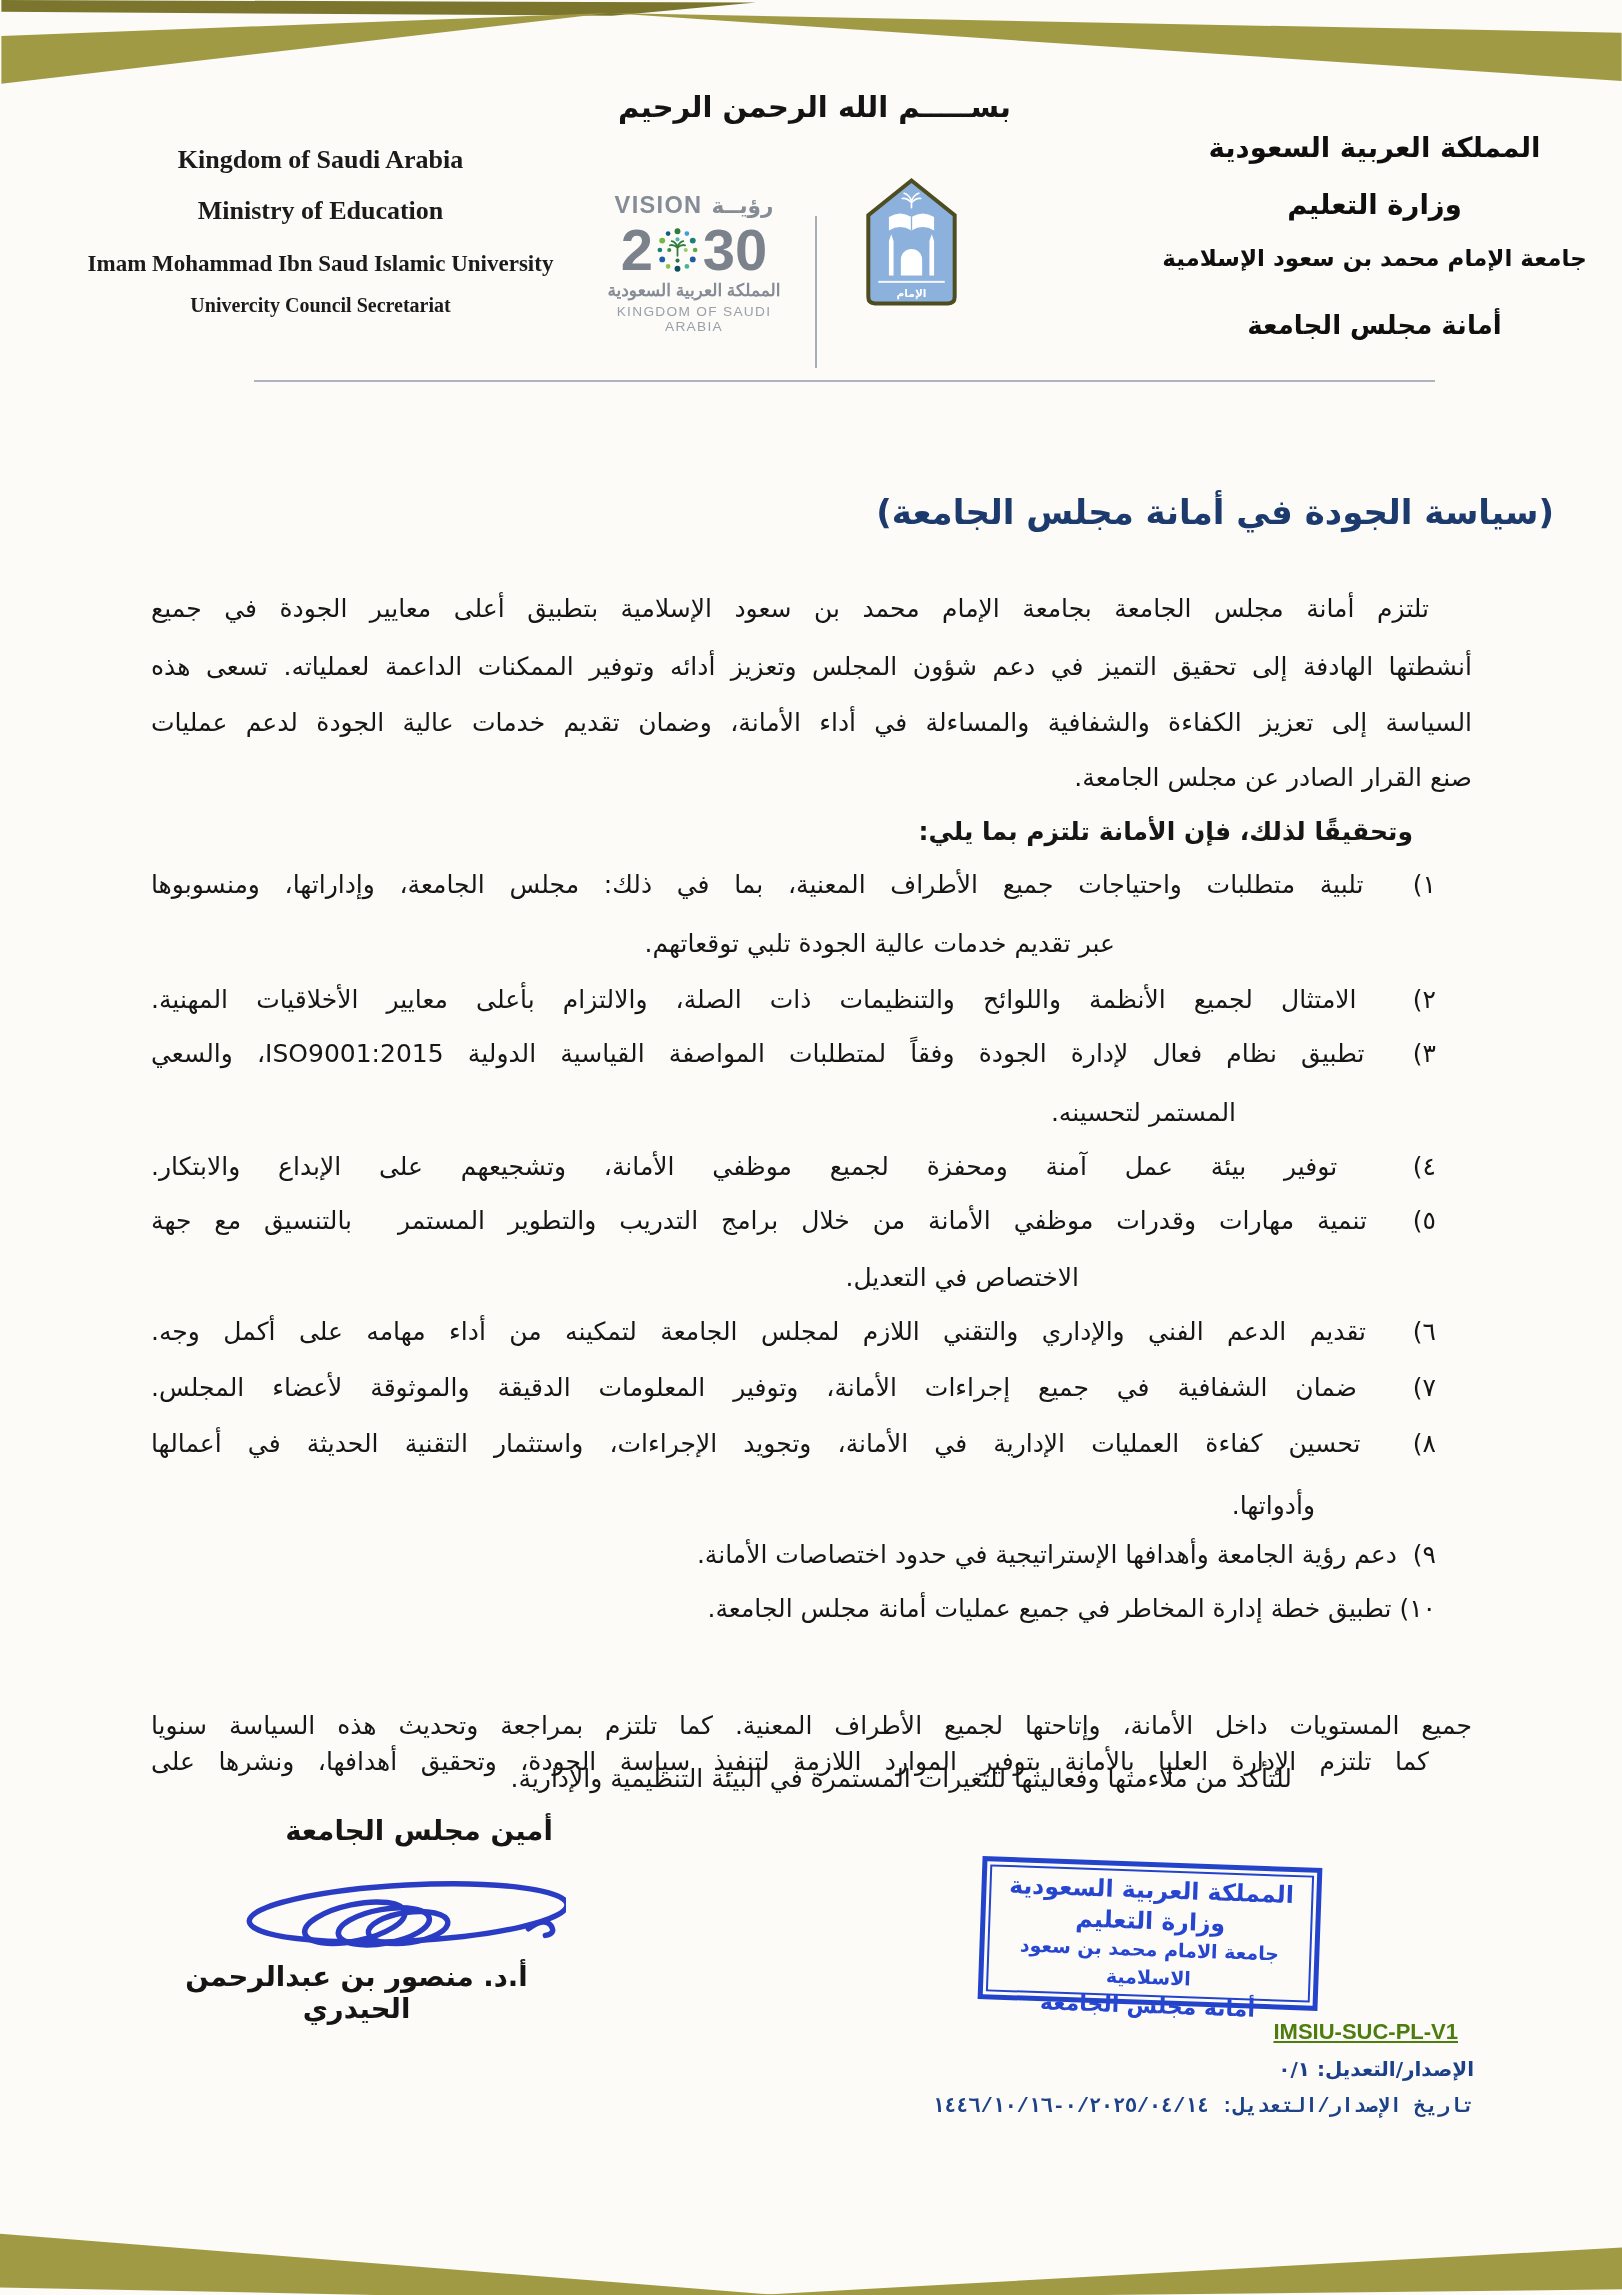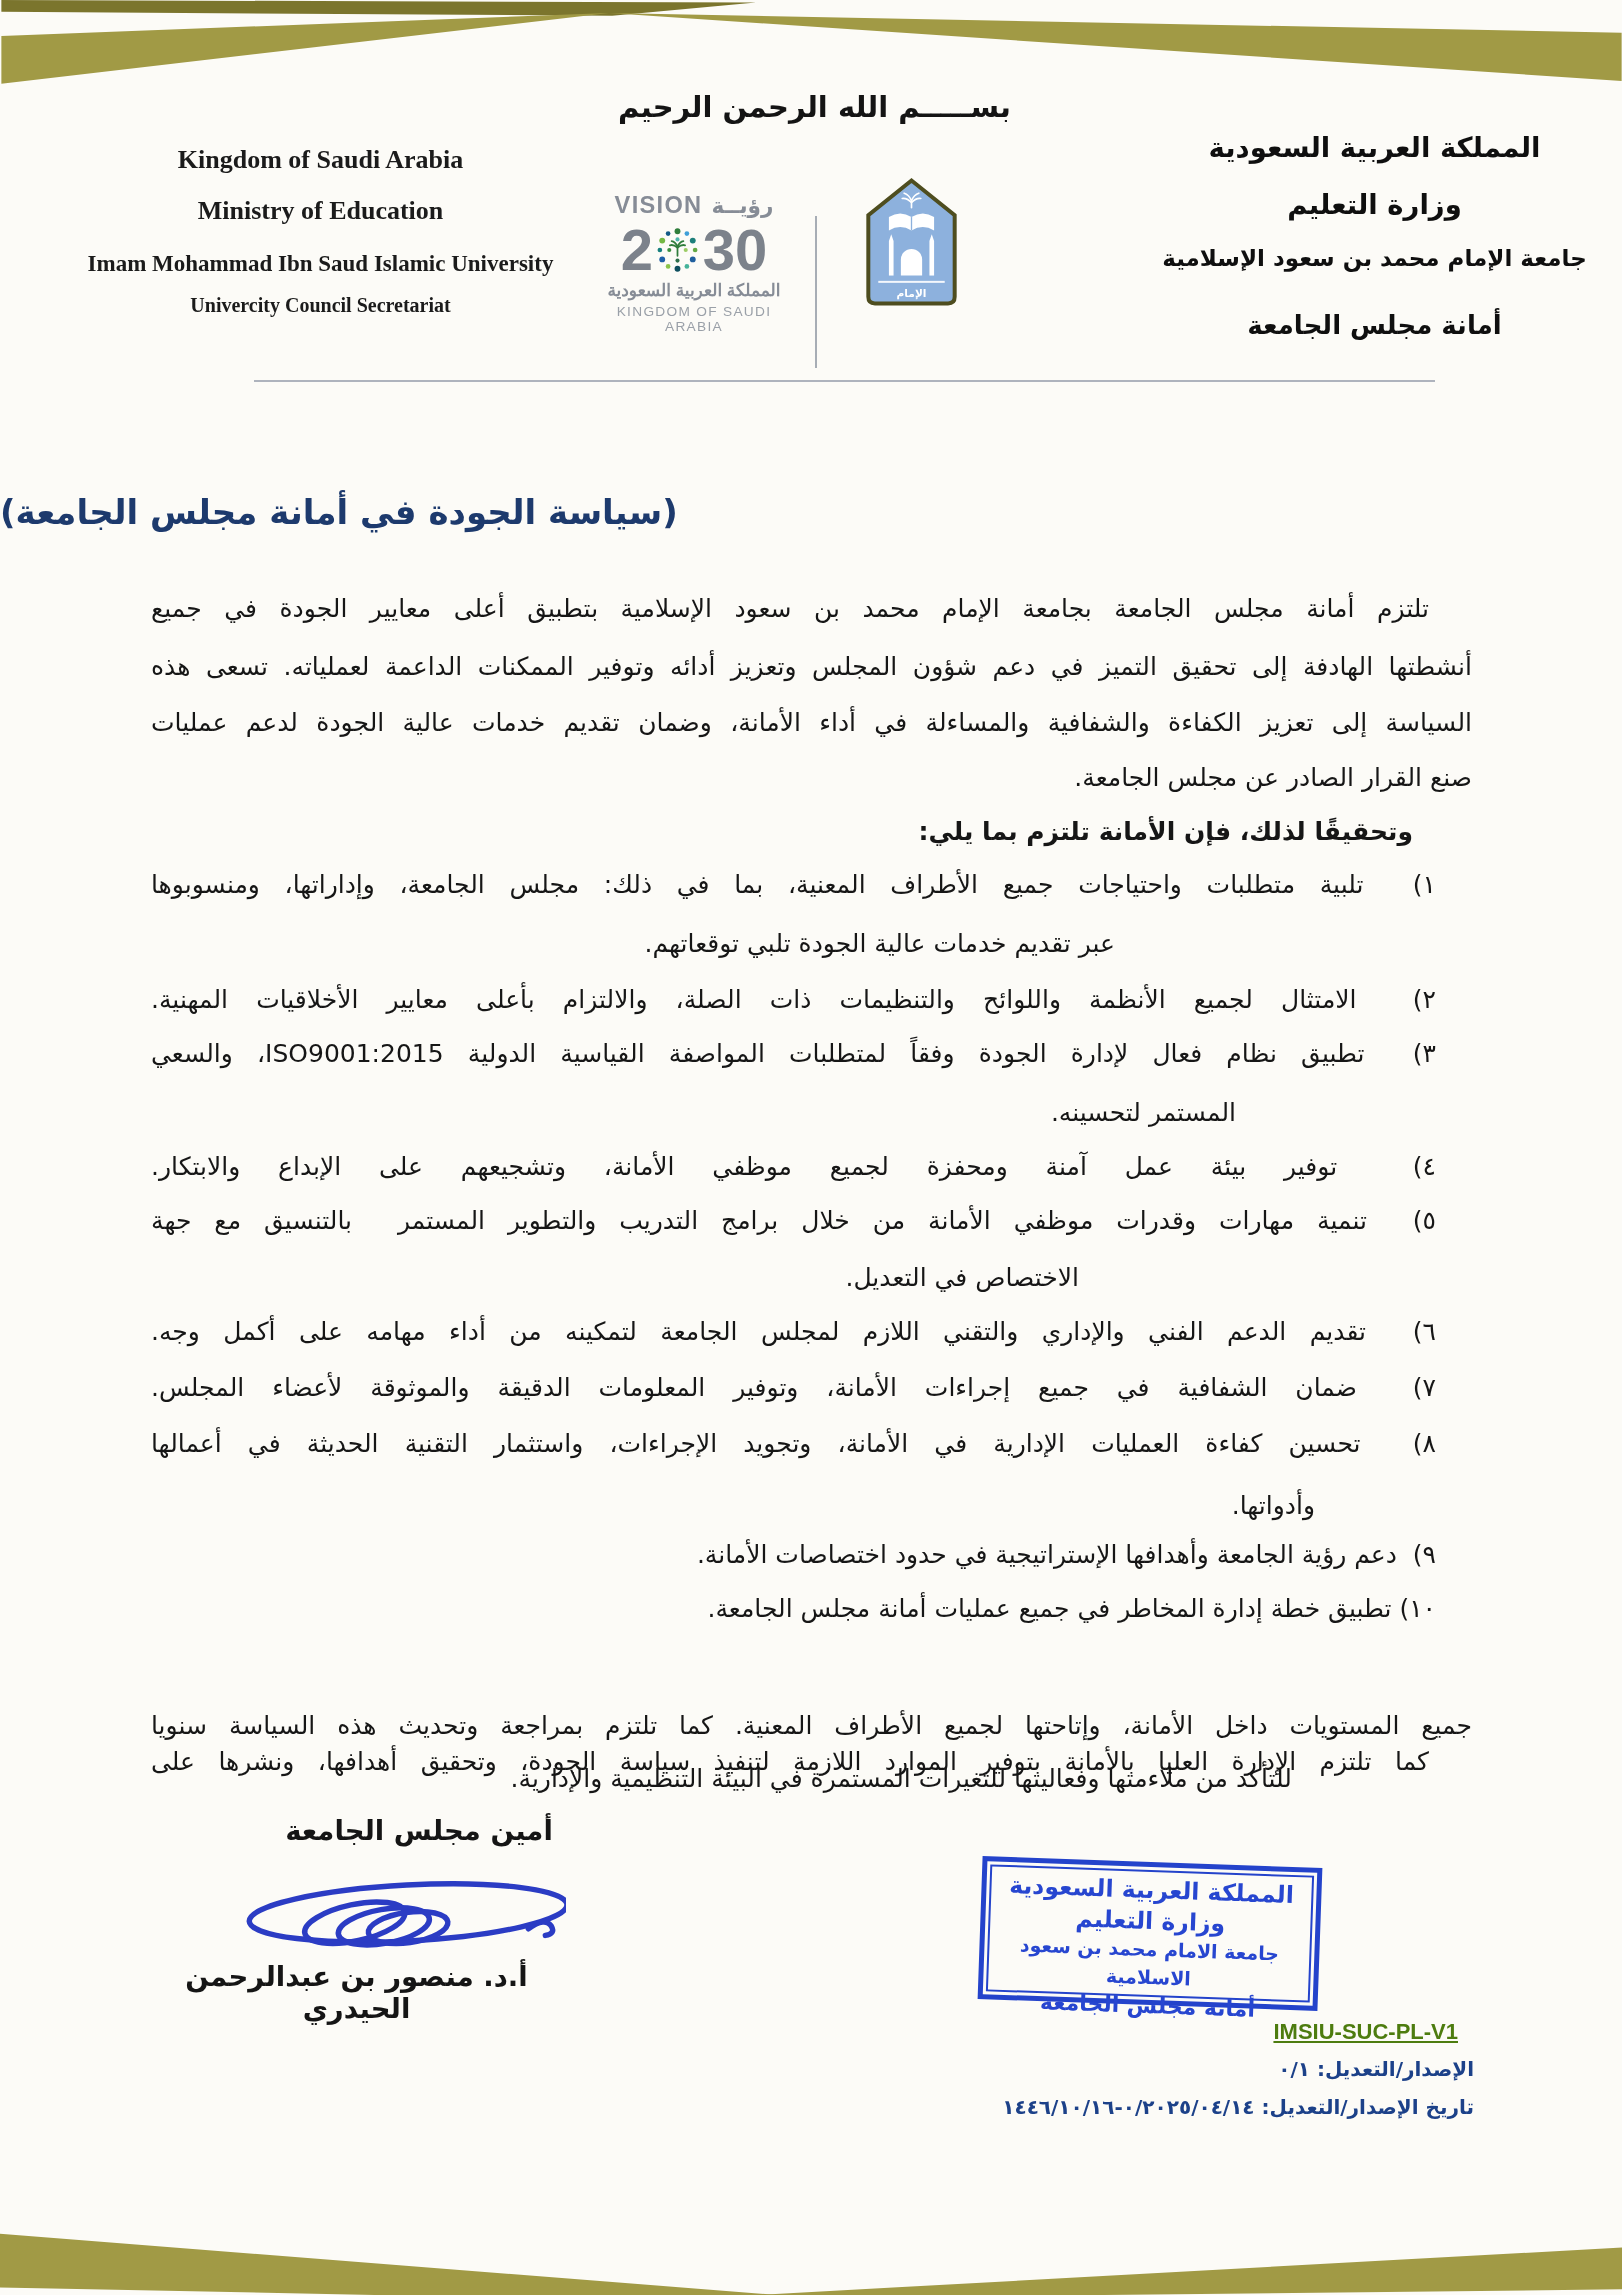--- a/index.html
+++ b/index.html
@@ -40,21 +40,21 @@
           direction:rtl;font-weight:bold;}
   .cal-line{position:absolute;left:0;width:100%;}
   .ar-1{top:131px;font-size:27.5px;}
   .ar-2{top:188px;font-size:27.5px;}
   .ar-3{top:245px;font-size:23px;}
   .ar-4{top:310px;font-size:26px;}
 
   .separator{position:absolute;left:254px;top:380px;width:1181px;height:2px;background:#aeb3bd;}
 
   
-  .doc-title{position:absolute;left:0;top:492px;width:1554px;text-align:left;direction:rtl;
+  .doc-title{position:absolute;left:0;top:492px;width:1554px;text-align:right;direction:rtl;
              font-size:34px;font-weight:bold;color:#1d3a6d;}
 
   
   .body-wrap{position:absolute;left:151px;right:151px;top:0;height:2295px;}
   .b-line{position:absolute;left:0;right:0;direction:rtl;text-align:right;white-space:nowrap;
           font-size:25px;line-height:41px;color:#161616;}
   .b-line.bold{font-weight:bold;}
   .b-line.stretch{text-align-last:justify;}
 
   
@@ -74,21 +74,21 @@
   .st-line:nth-child(3){font-size:19px;line-height:27.5px;}
   .st-line:nth-child(4){font-size:22px;line-height:30px;}
 
   
   .footer{position:absolute;right:149px;top:2019px;width:471px;}
   .f-code{position:absolute;right:16px;top:0;direction:ltr;white-space:nowrap;text-align:right;
           font-family:"Liberation Sans",sans-serif;font-weight:bold;font-size:22px;color:#4d7c0f;text-decoration:underline;}
   .f-line{position:absolute;right:0;direction:rtl;white-space:nowrap;font-size:20px;line-height:26px;
           font-weight:bold;color:#1c4189;text-align:right;}
   .f-version{top:37px;}
-  .f-date{top:75px;}
+  .f-date{top:75px;font-family:Liberation Mono, monospace;}
   .ltr{direction:ltr;unicode-bidi:isolate;}
 </style>
 </head>
 <body>
 
 <div id="page">
 
   <svg class="abs" style="left:0;top:0;" width="1623" height="98" viewBox="0 0 2480 150">
     <polygon points="0,0 1155,4 935,24 0,18" fill="#7b752d"></polygon>
     <polygon points="0,55 930,20 0,128" fill="#a19a45"></polygon>

